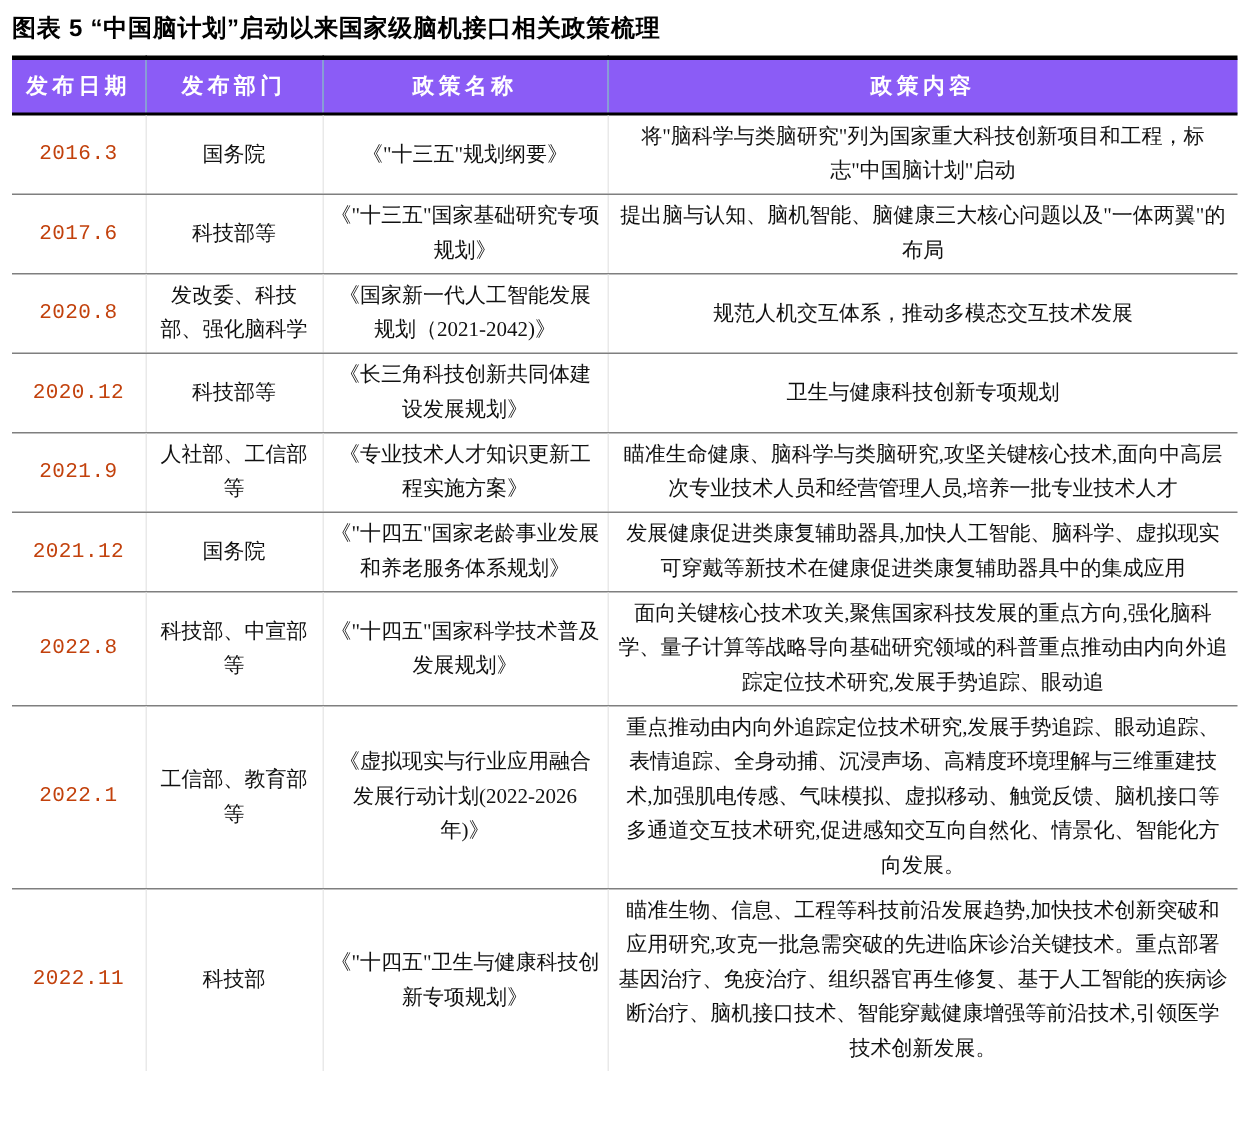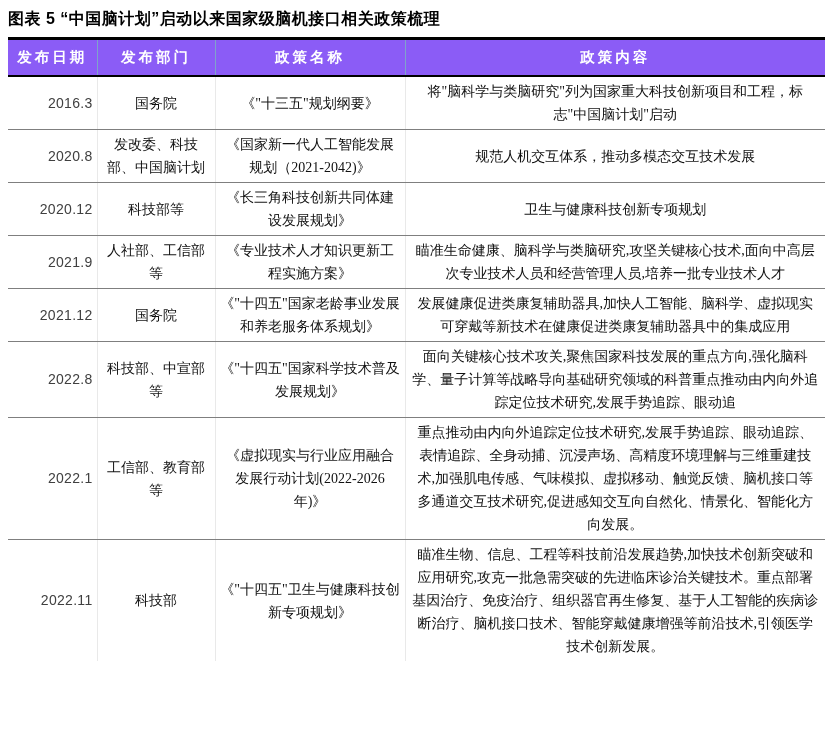--- a/index.html
+++ b/index.html
@@ -29,22 +29,22 @@
   thead th:first-child { border-left: none; }
   tbody td {
     font-size: 14px; text-align: center; vertical-align: middle;
     padding: 3px 4px; line-height: 23px;
     border-bottom: 1.5px solid #7f7f7f;
     border-left: 1px solid #e9e9e9;
     color: #111;
   }
   tbody td:first-child {
     border-left: none;
-    font-family: Liberation Sans, sans-serif;
-    font-size: 14px; color: #404040; letter-spacing: 0.3px; text-align: right;
+    font-family: Liberation Mono, monospace;
+    font-size: 14px; color: #c2410c; letter-spacing: 0.3px;
   }
   tbody tr:last-child td { border-bottom: none; }
   td.policy-content { padding: 3px 6px; }
 </style>
 </head>
 <body>
 
 <div class="page">
 
   <div class="fig-title">图表 5 “中国脑计划”启动以来国家级脑机接口相关政策梳理</div>
@@ -65,22 +65,28 @@
       </tr>
     </thead>
     <tbody>
       <tr>
         <td>2016.3</td>
         <td>国务院</td>
         <td>《"十三五"规划纲要》</td>
         <td class="policy-content">将"脑科学与类脑研究"列为国家重大科技创新项目和工程，标志"中国脑计划"启动</td>
       </tr>
       <tr>
+        <td>2017.6</td>
+        <td>科技部等</td>
+        <td>《"十三五"国家基础研究专项规划》</td>
+        <td class="policy-content">提出脑与认知、脑机智能、脑健康三大核心问题以及"一体两翼"的布局</td>
+      </tr>
+      <tr>
         <td>2020.8</td>
-        <td>发改委、科技部、中国脑计划</td>
+        <td>发改委、科技部、强化脑科学</td>
         <td>《国家新一代人工智能发展规划（2021-2042)》</td>
         <td class="policy-content">规范人机交互体系，推动多模态交互技术发展</td>
       </tr>
       <tr>
         <td>2020.12</td>
         <td>科技部等</td>
         <td>《长三角科技创新共同体建设发展规划》</td>
         <td class="policy-content">卫生与健康科技创新专项规划</td>
       </tr>
       <tr>

